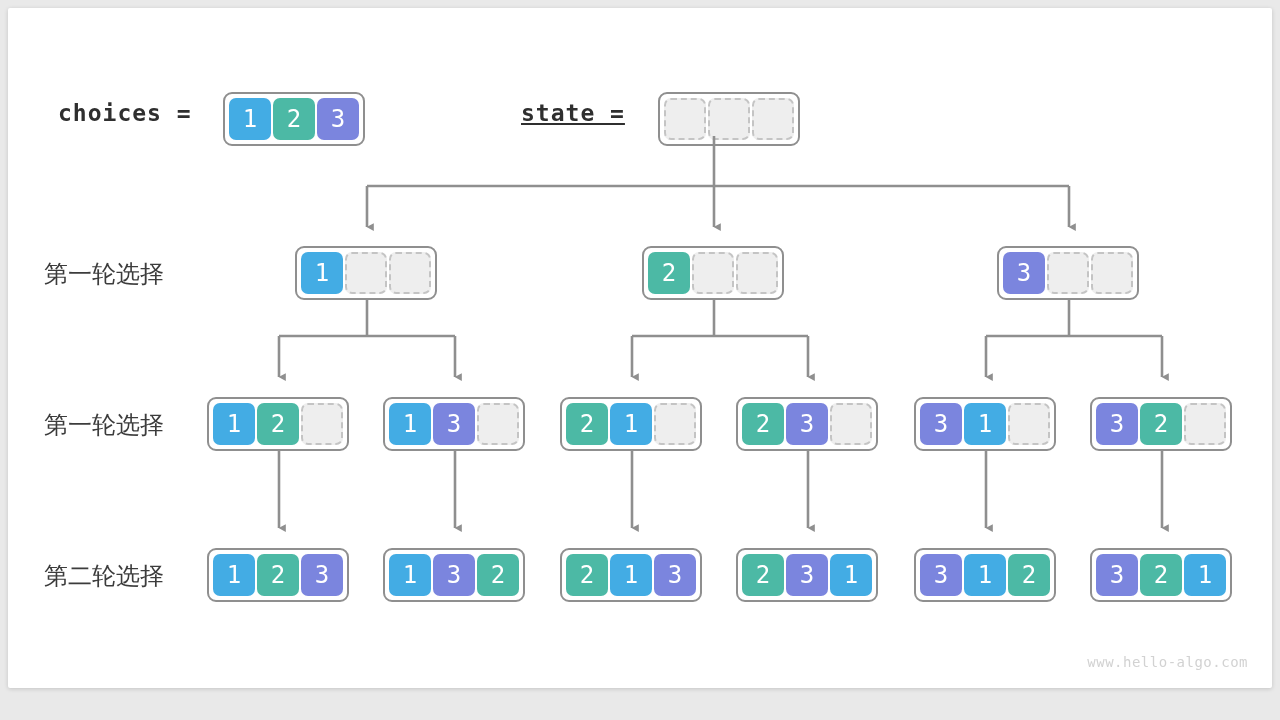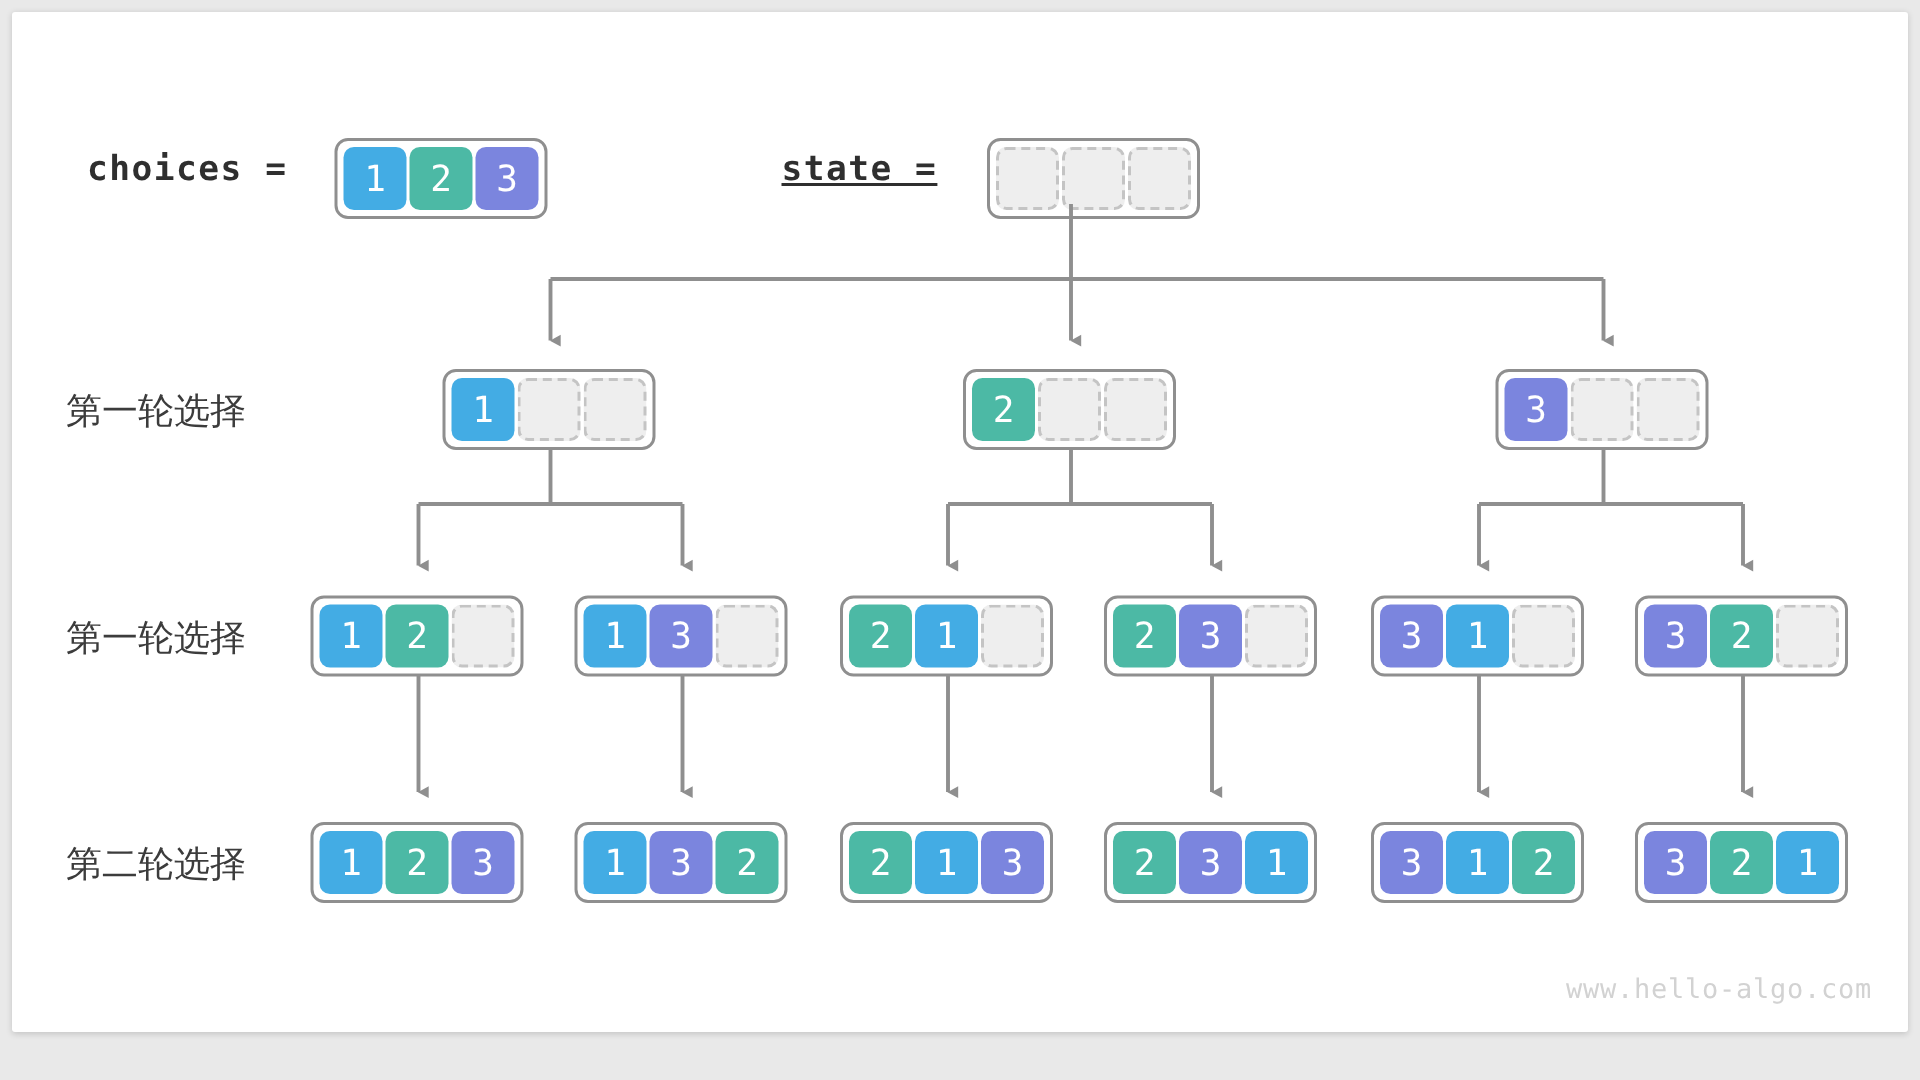--- a/index.html
+++ b/index.html
@@ -68,21 +68,21 @@
   }
 
   
   .edges{position:absolute;left:0;top:0;width:1264px;height:704px;pointer-events:none;}
 
   
   .watermark{
     position:absolute;
     right:24px;bottom:18px;
     font-family:"DejaVu Sans Mono","Liberation Mono",monospace;
-    font-size:18px;
+    font-size:14px;
     color:#d2d2d2;
     letter-spacing:.5px;
   }
 </style>
 </head>
 <body>
 
 <div class="canvas">
 
   <div class="hdr-label" style="left:50px;top:92px;">choices =</div>

